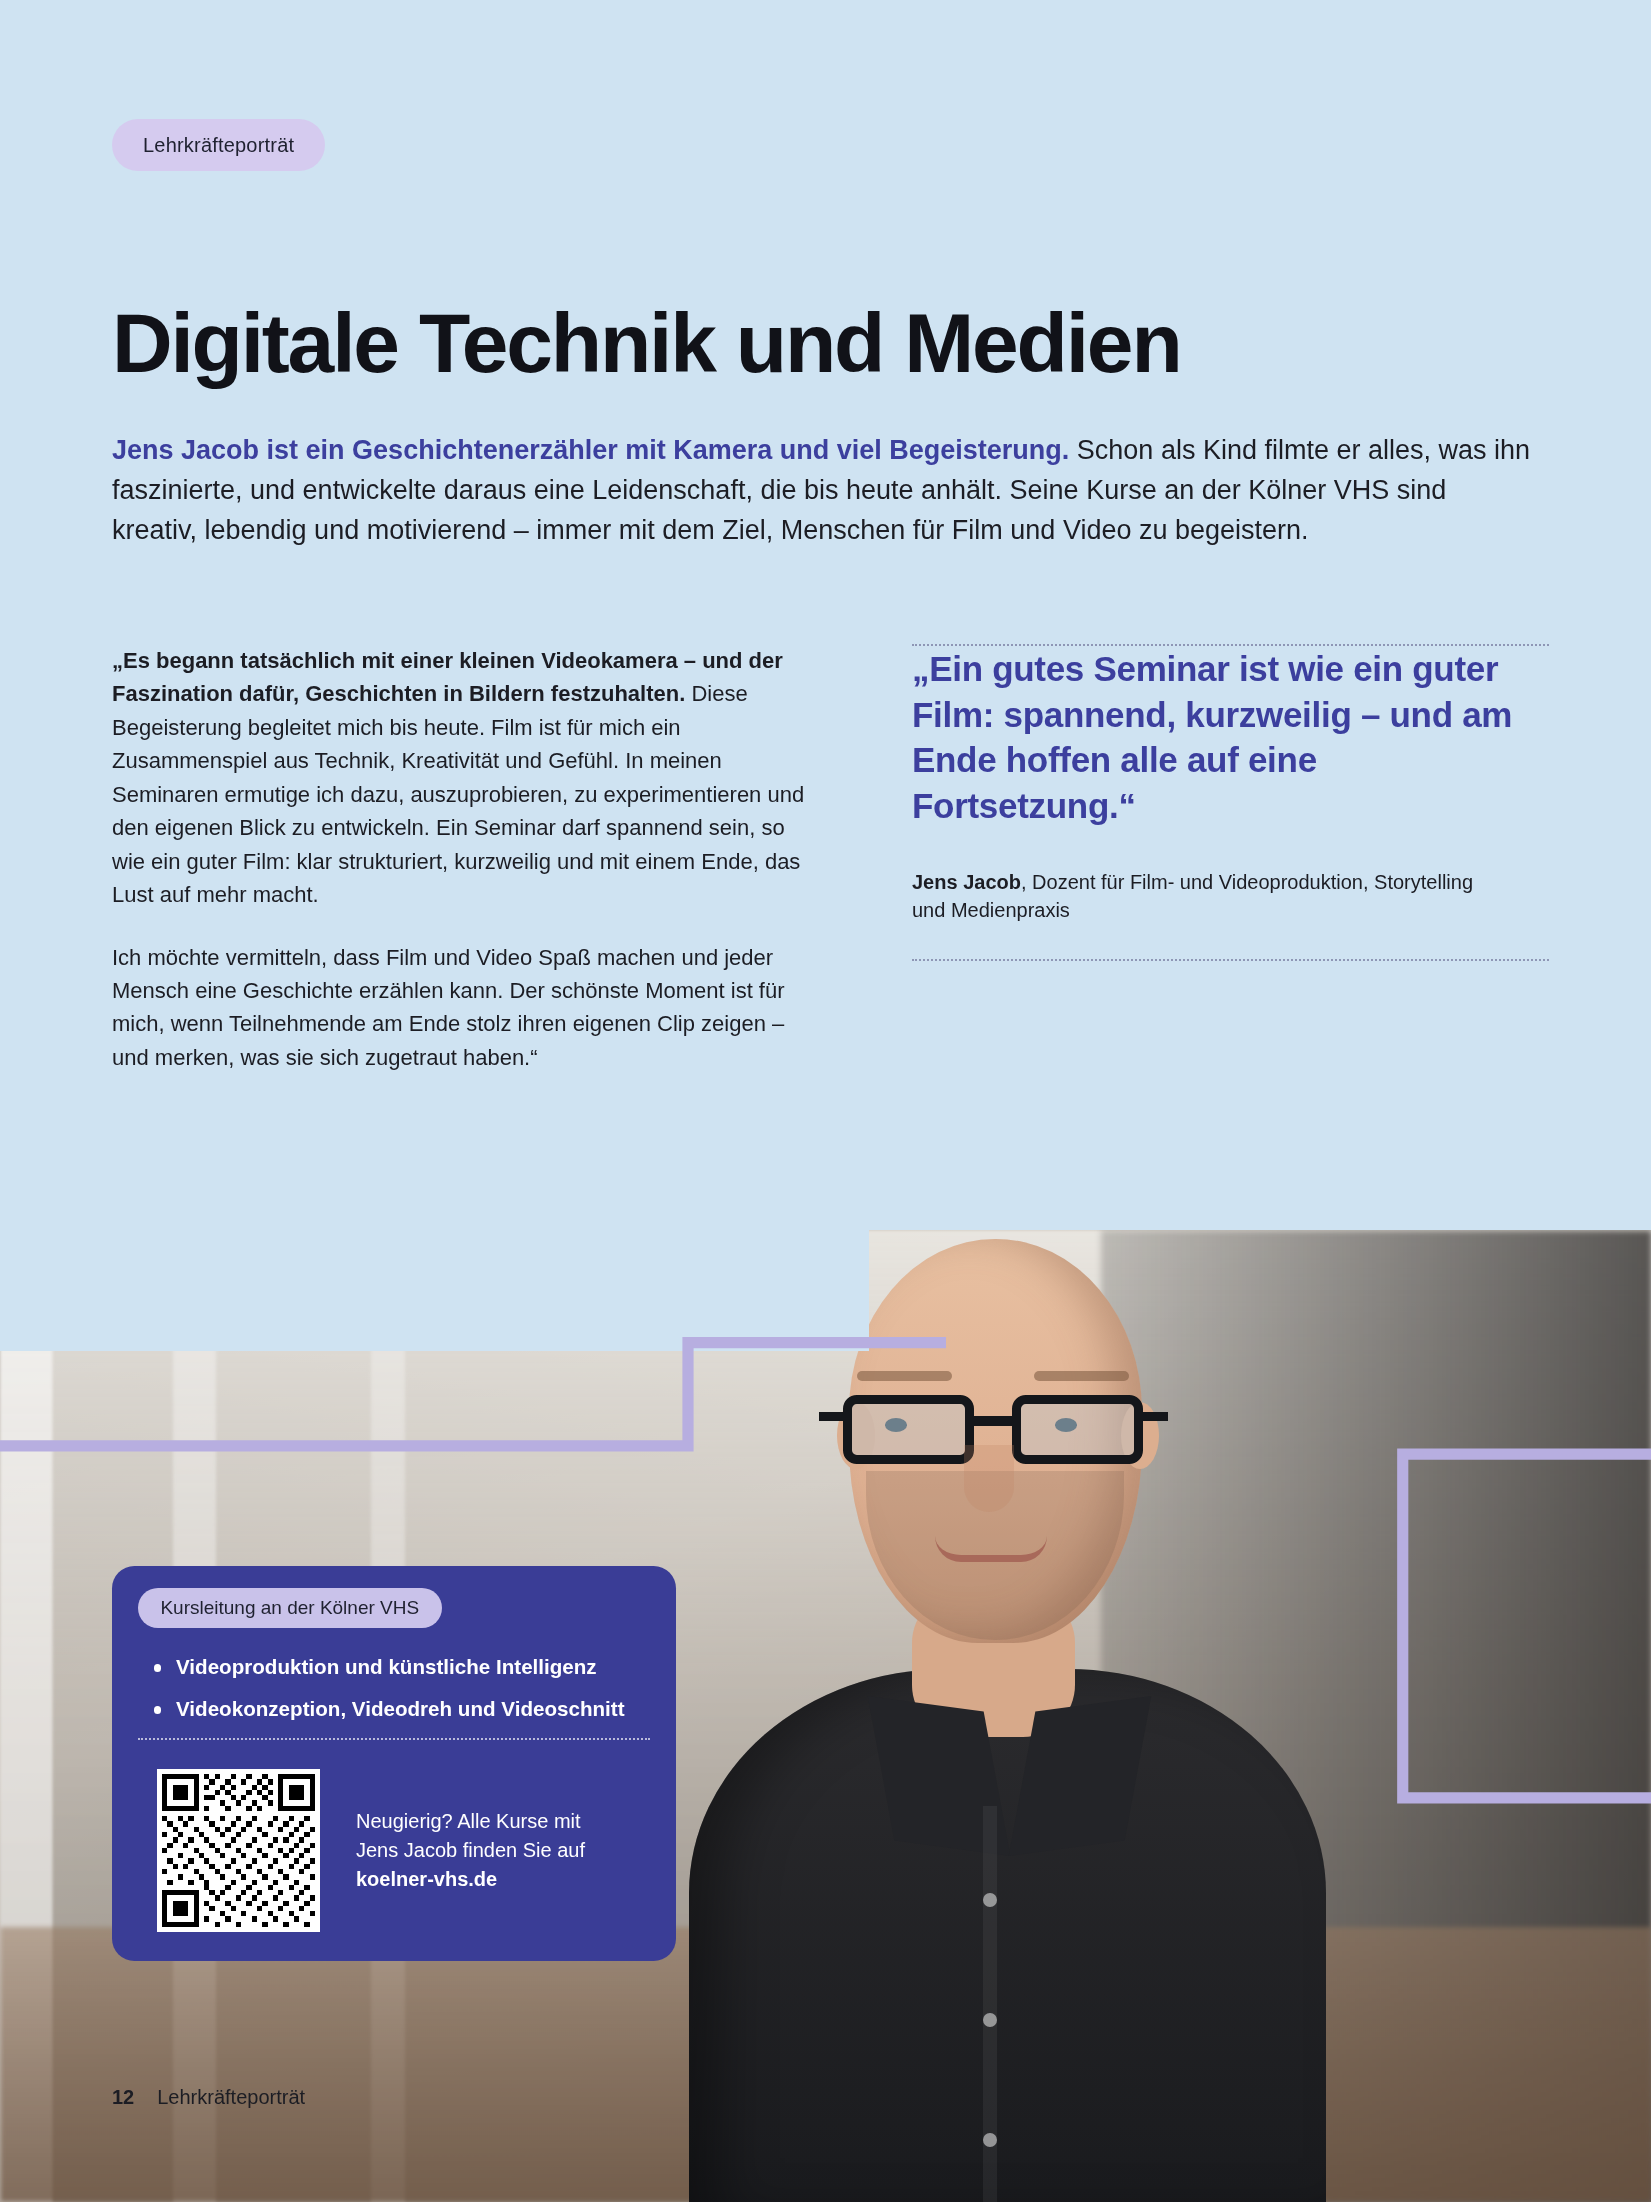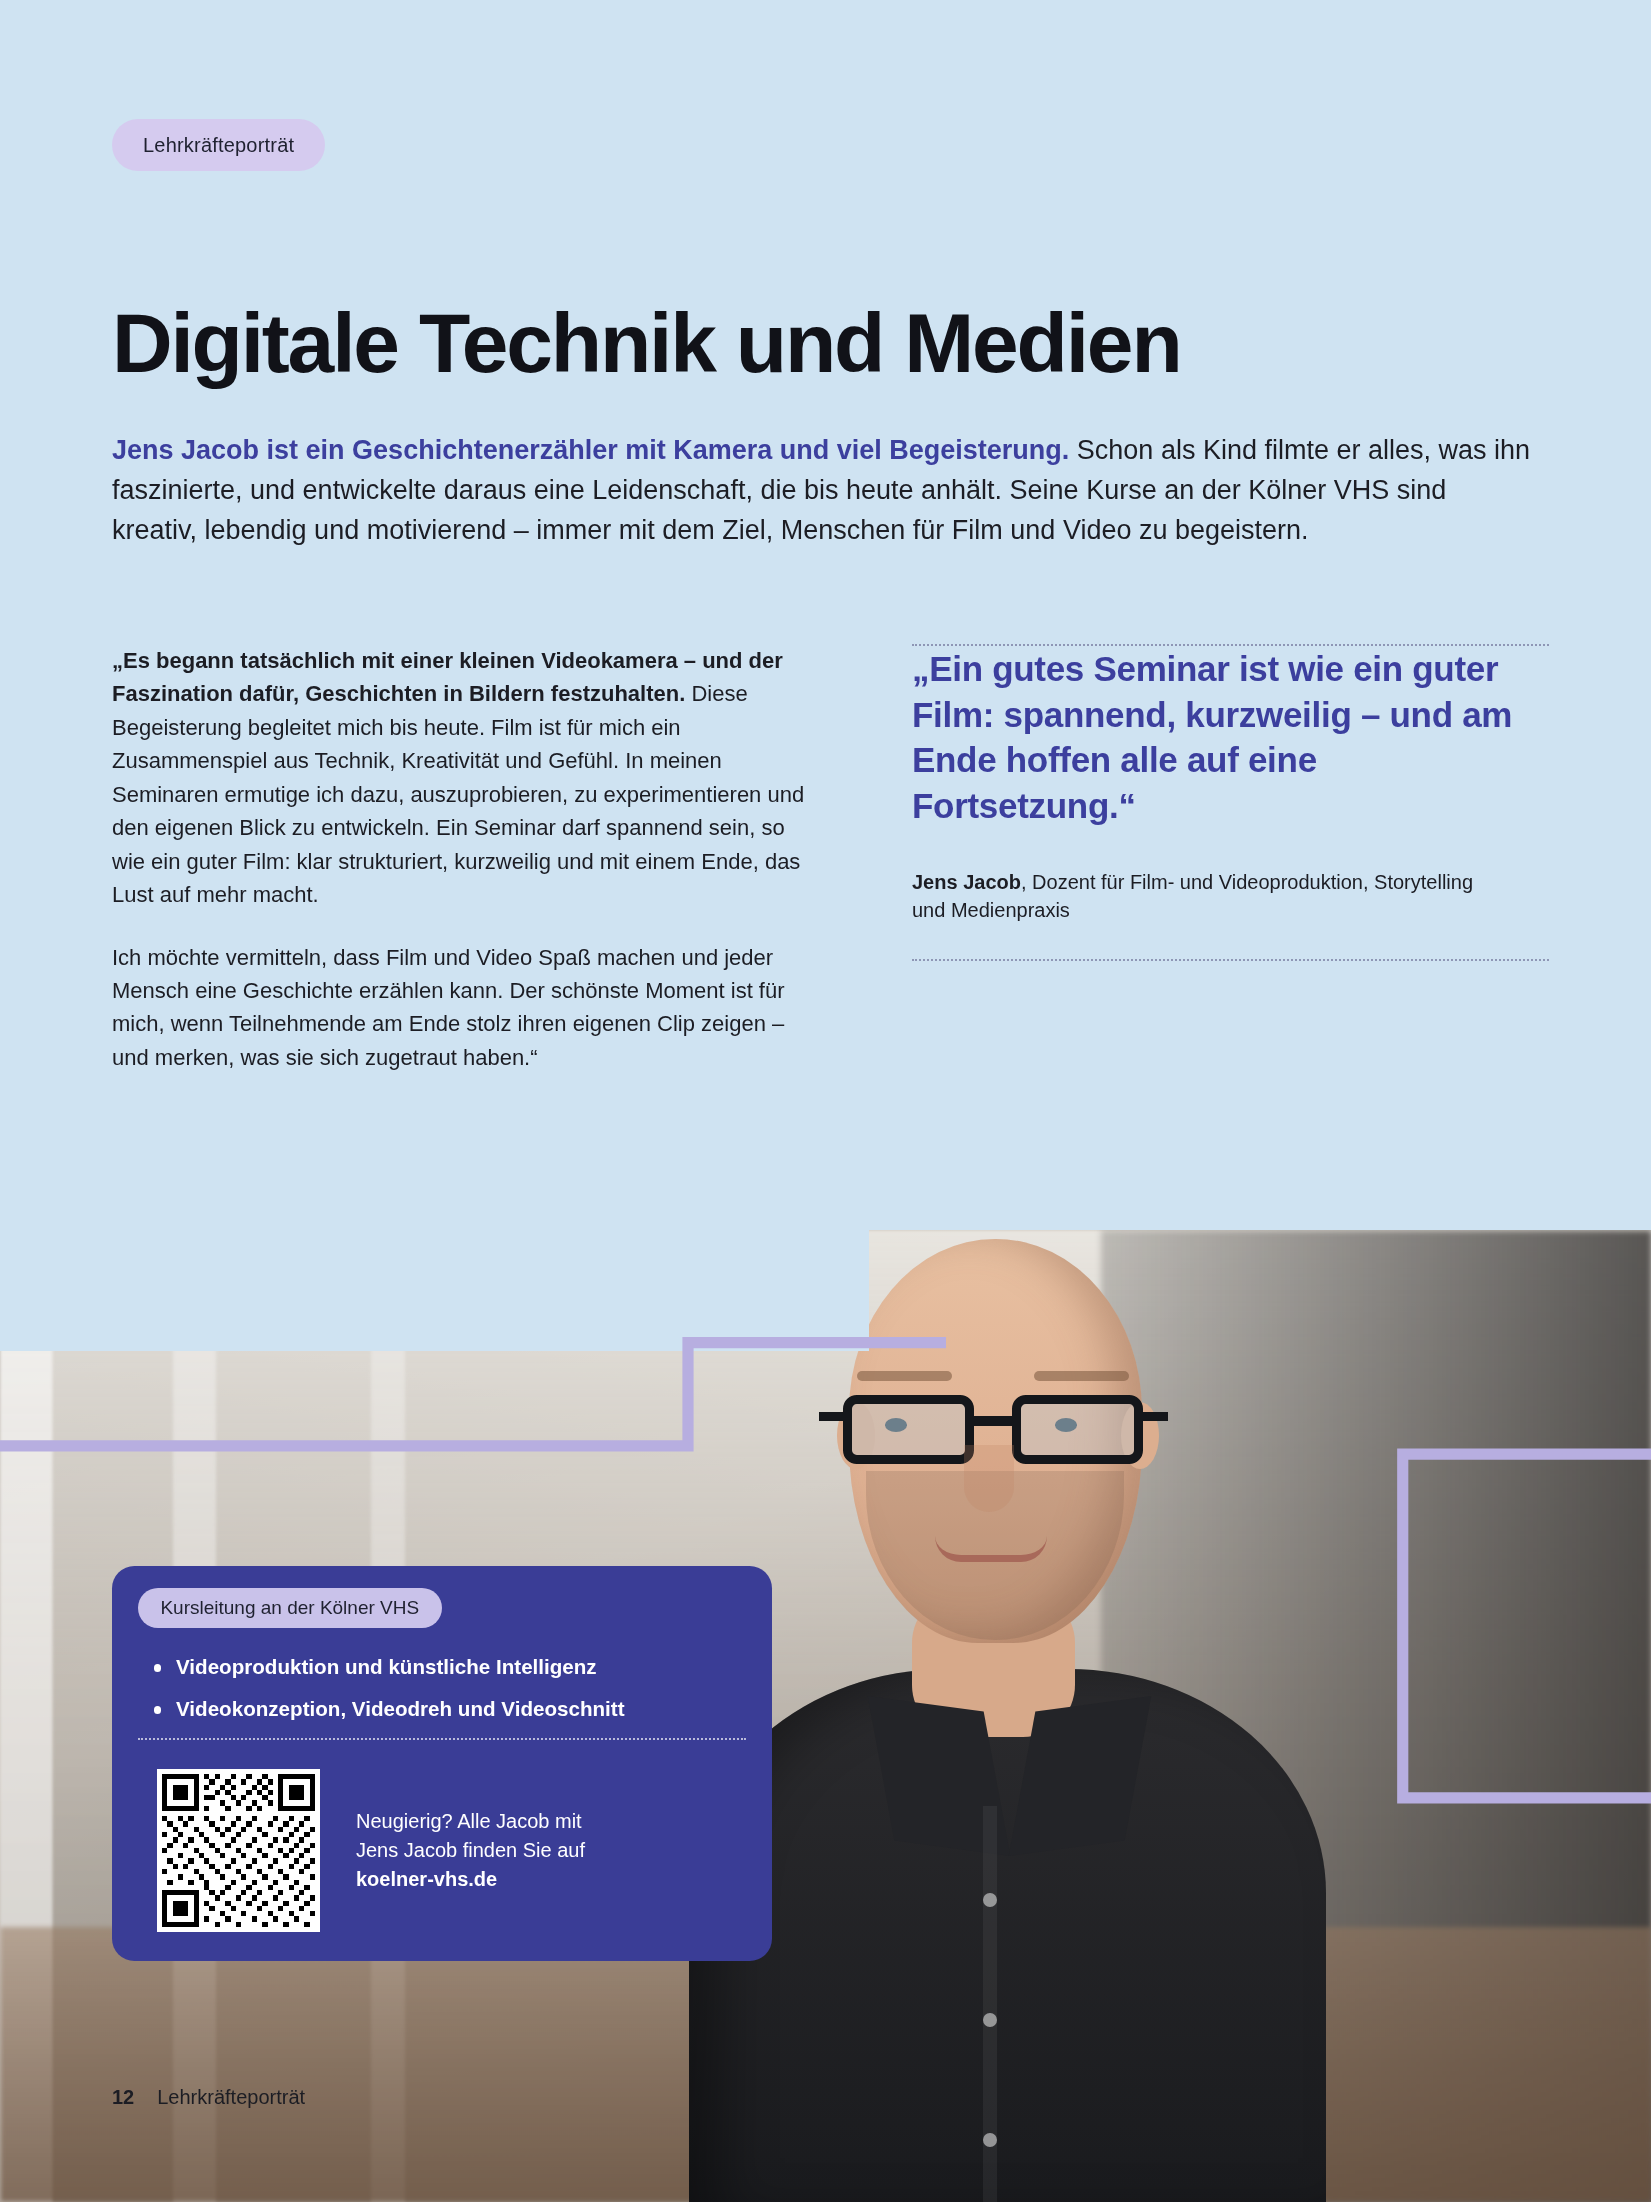--- a/index.html
+++ b/index.html
@@ -313,21 +313,21 @@
   .quote-cite b { font-weight: 700; }
   .quote-dotted-bottom {
     margin-top: 34px;
   }
 
   
   .info-card {
     position: absolute;
     left: 112px;
     top: 1566px;
-    width: 660px;
+    width: 564px;
     background: #3a3d96;
     border-radius: 22.4px;
     padding: 22.4px 26px 29px 26px;
     box-sizing: border-box;
     color: #ffffff;
   }
   .info-pill {
     display: inline-block;
     background: #c9c2ea;
     color: #1f2130;
@@ -673,21 +673,21 @@
               <rect x="25" y="27" width="1" height="1"></rect>
             <rect x="10" y="28" width="1" height="1"></rect>
               <rect x="14" y="28" width="1" height="1"></rect>
               <rect x="19" y="28" width="1" height="1"></rect>
               <rect x="23" y="28" width="1" height="1"></rect>
               <rect x="27" y="28" width="1" height="1"></rect>
           </g>
         </svg>
       </div>
       <div class="qr-caption">
-        <span>Neugierig? Alle Jacob mit</span><br>
+        <span>Neugierig? Alle Kurse mit</span><br>
         <span>Jens Jacob finden Sie auf</span><br>
         <b>koelner-vhs.de</b>
       </div>
     </div>
   </div>
 
   <div class="footer">
     <span class="pagenum">12</span>
     <span>Lehrkräfteporträt</span>
   </div>

